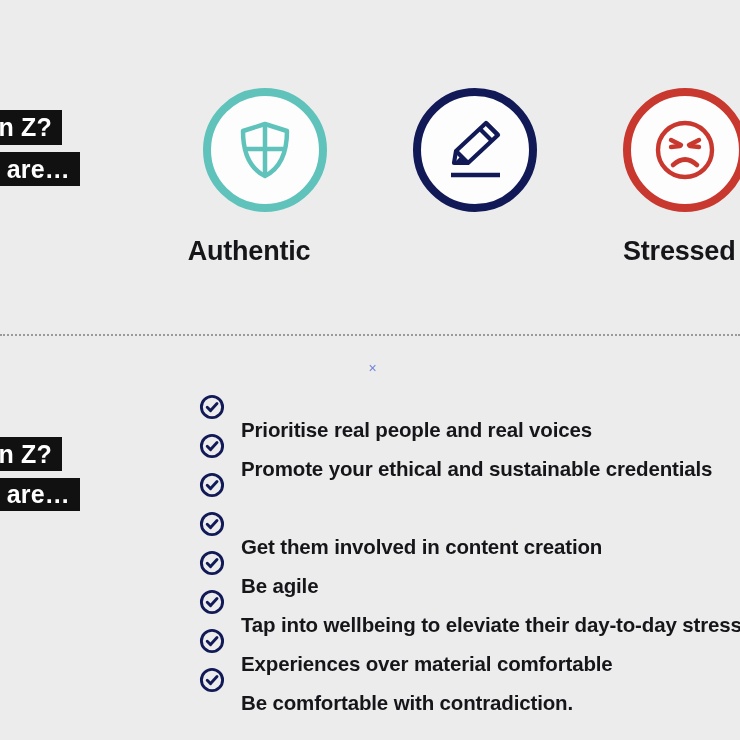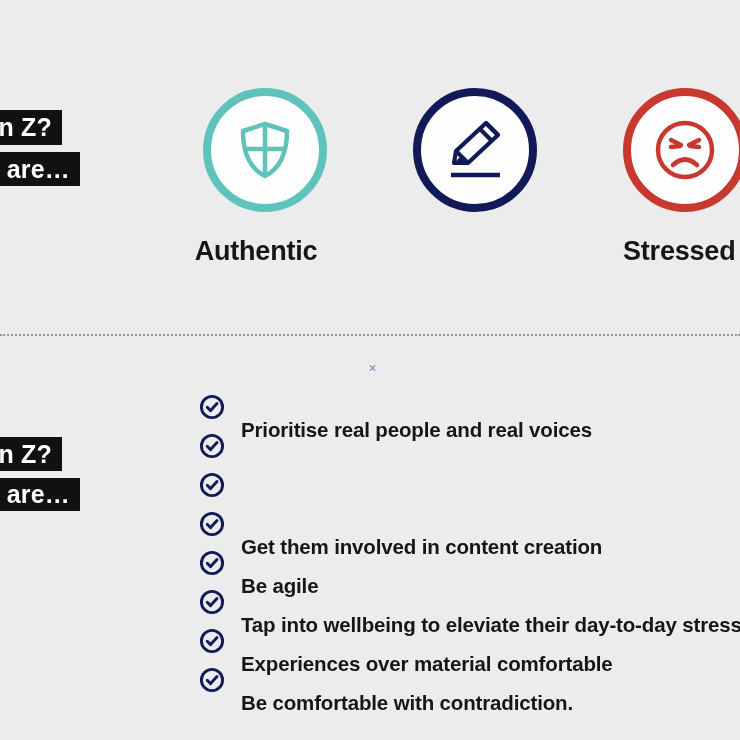--- a/index.html
+++ b/index.html
@@ -83,21 +83,21 @@
   
   .caption {
     position: absolute;
     top: 236px;
     font-size: 27px;
     font-weight: 700;
     color: #16161a;
     letter-spacing: -0.2px;
     white-space: nowrap;
   }
-  .caption.c1 { left: 194px; width: 124px; text-align: center; }
+  .caption.c1 { left: 187px; width: 124px; text-align: center; }
   .caption.c2 { left: 413px; width: 124px; text-align: center; }
   .caption.c3 { left: 623px; width: 124px; text-align: left; }
 
   
   .divider {
     position: absolute;
     left: 0;
     top: 334px;
     width: 740px;
     height: 0;
@@ -226,20 +226,21 @@
       <span class="check-text">Prioritise real people and real voices</span>
     </div>
 
     <div class="check-item">
       <span class="check-icon">
         <svg width="26" height="26" viewBox="0 0 26 26" fill="none">
           <circle cx="13" cy="13" r="10.6" stroke="#111a56" stroke-width="2.9" fill="none"></circle>
           <path d="M8.2 13.2 L11.6 16.6 L18 9.6" stroke="#111a56" stroke-width="2.9" fill="none" stroke-linecap="round" stroke-linejoin="round"></path>
         </svg>
       </span>
+      <span class="check-text">Promote your ethical and sustainable credentials</span>
     </div>
 
     <div class="check-item">
       <span class="check-icon">
         <svg width="26" height="26" viewBox="0 0 26 26" fill="none">
           <circle cx="13" cy="13" r="10.6" stroke="#111a56" stroke-width="2.9" fill="none"></circle>
           <path d="M8.2 13.2 L11.6 16.6 L18 9.6" stroke="#111a56" stroke-width="2.9" fill="none" stroke-linecap="round" stroke-linejoin="round"></path>
         </svg>
       </span>
     </div>

